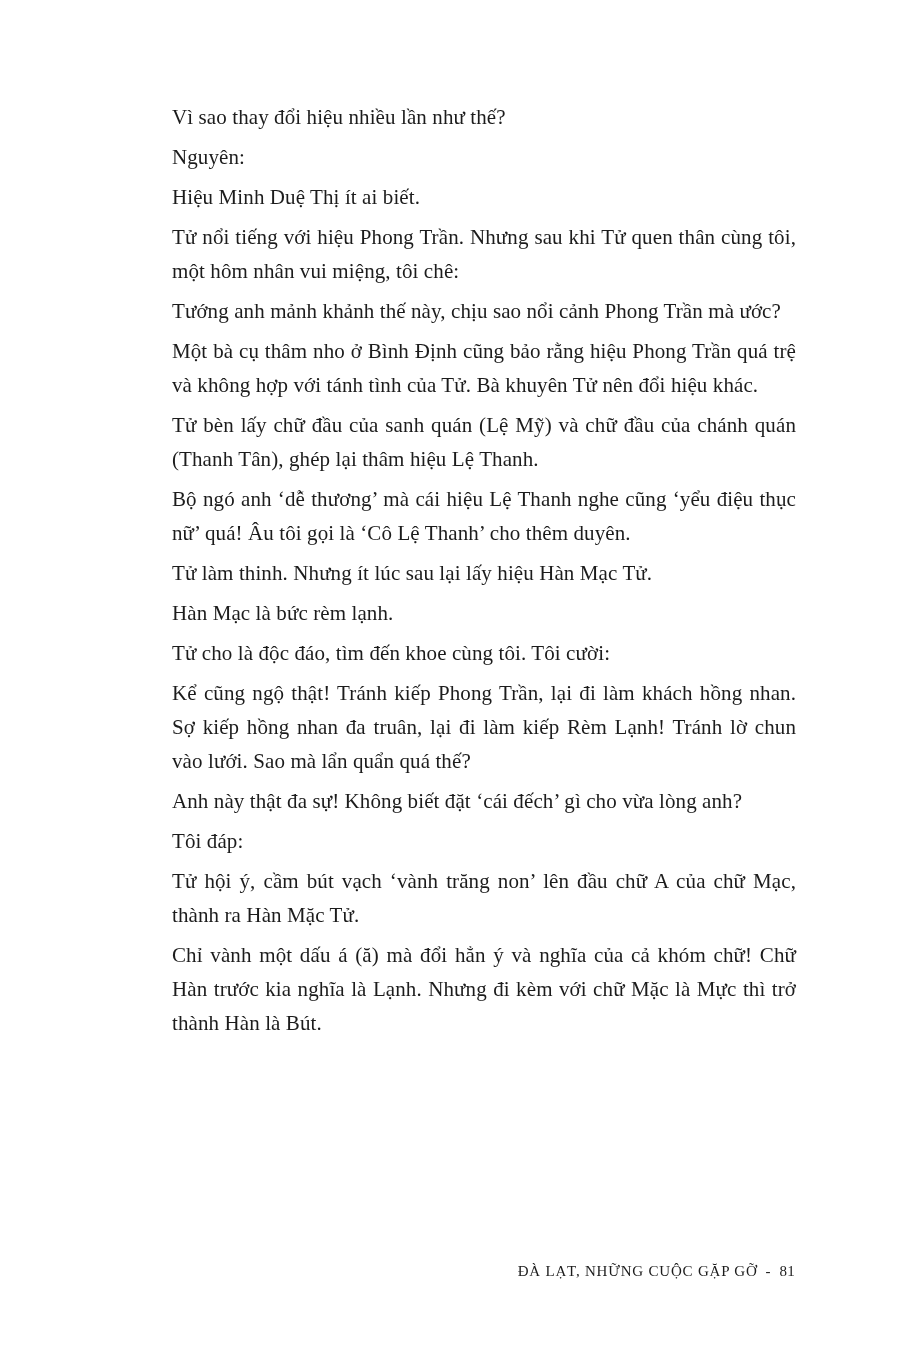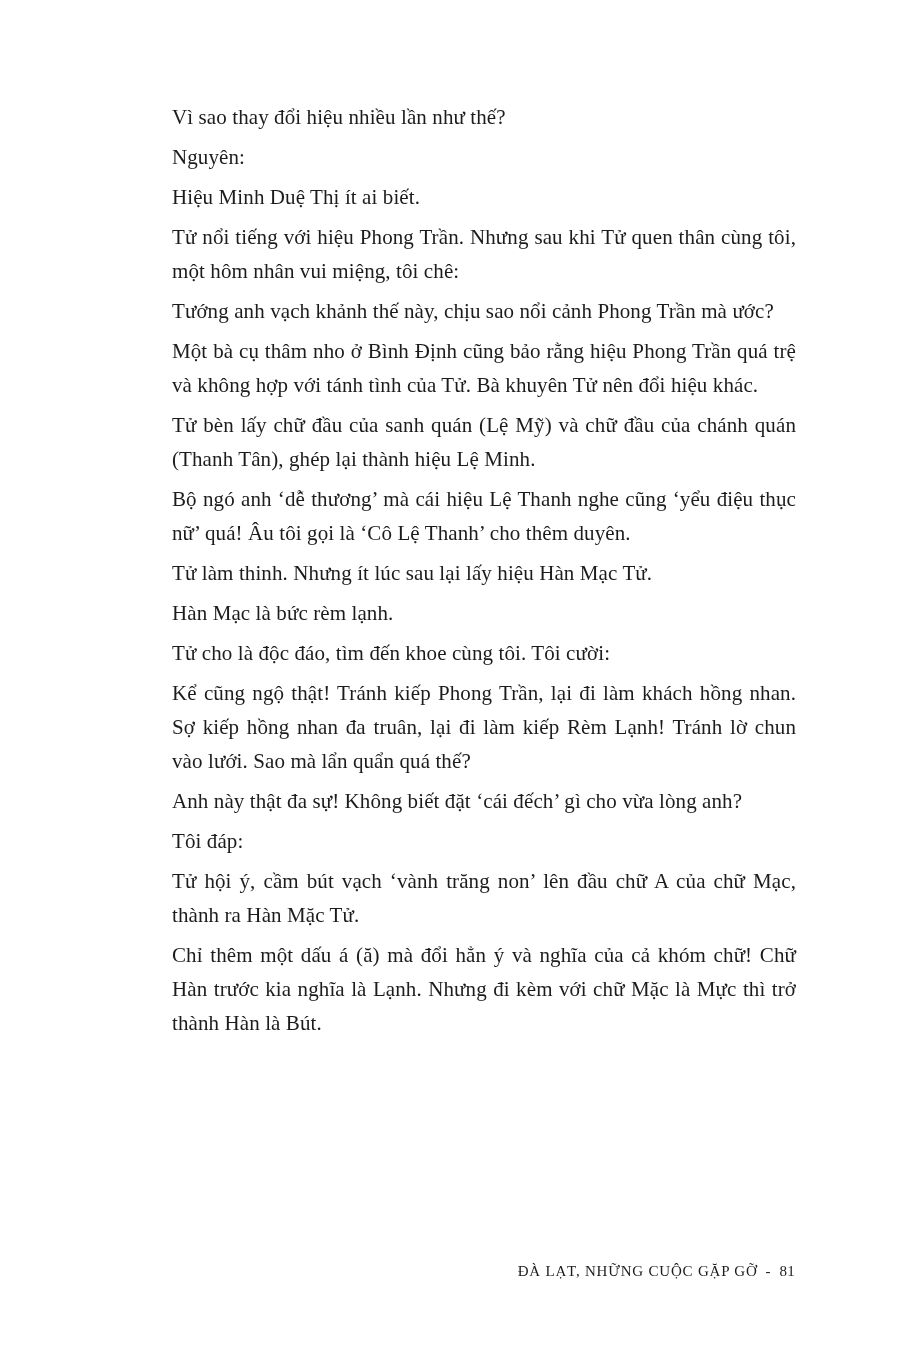--- a/index.html
+++ b/index.html
@@ -51,31 +51,31 @@
 </head>
 <body>
 
 <div class="page">
 
   <div class="text-block">
     <p>Vì sao thay đổi hiệu nhiều lần như thế?</p>
     <p>Nguyên:</p>
     <p>Hiệu Minh Duệ Thị ít ai biết.</p>
     <p>Tử nổi tiếng với hiệu Phong Trần. Nhưng sau khi Tử quen thân cùng tôi, một hôm nhân vui miệng, tôi chê:</p>
-    <p>Tướng anh vạch khảnh thế này, chịu sao nổi cảnh Phong Trần mà ước?</p>
+    <p>Tướng anh mảnh khảnh thế này, chịu sao nổi cảnh Phong Trần mà ước?</p>
     <p>Một bà cụ thâm nho ở Bình Định cũng bảo rằng hiệu Phong Trần quá trệ và không hợp với tánh tình của Tử. Bà khuyên Tử nên đổi hiệu khác.</p>
-    <p>Tử bèn lấy chữ đầu của sanh quán (Lệ Mỹ) và chữ đầu của chánh quán (Thanh Tân), ghép lại thành hiệu Lệ Minh.</p>
+    <p>Tử bèn lấy chữ đầu của sanh quán (Lệ Mỹ) và chữ đầu của chánh quán (Thanh Tân), ghép lại thâm hiệu Lệ Thanh.</p>
     <p>Bộ ngó anh ‘dễ thương’ mà cái hiệu Lệ Thanh nghe cũng ‘yểu điệu thục nữ’ quá! Âu tôi gọi là ‘Cô Lệ Thanh’ cho thêm duyên.</p>
     <p>Tử làm thinh. Nhưng ít lúc sau lại lấy hiệu Hàn Mạc Tử.</p>
     <p>Hàn Mạc là bức rèm lạnh.</p>
     <p>Tử cho là độc đáo, tìm đến khoe cùng tôi. Tôi cười:</p>
     <p>Kể cũng ngộ thật! Tránh kiếp Phong Trần, lại đi làm khách hồng nhan. Sợ kiếp hồng nhan đa truân, lại đi làm kiếp Rèm Lạnh! Tránh lờ chun vào lưới. Sao mà lẩn quẩn quá thế?</p>
     <p>Anh này thật đa sự! Không biết đặt ‘cái đếch’ gì cho vừa lòng anh?</p>
     <p>Tôi đáp:</p>
     <p>Tử hội ý, cầm bút vạch ‘vành trăng non’ lên đầu chữ A của chữ Mạc, thành ra Hàn Mặc Tử.</p>
-    <p>Chỉ thêm một dấu á (ă) mà đổi hẳn ý và nghĩa của cả khóm chữ! Chữ Hàn trước kia nghĩa là Lạnh. Nhưng đi kèm với chữ Mặc là Mực thì trở thành Hàn là Bút.</p>
+    <p>Chỉ vành một dấu á (ă) mà đổi hẳn ý và nghĩa của cả khóm chữ! Chữ Hàn trước kia nghĩa là Lạnh. Nhưng đi kèm với chữ Mặc là Mực thì trở thành Hàn là Bút.</p>
   </div>
 
   <div class="running-footer">
     <span>ĐÀ LẠT, NHỮNG CUỘC GẶP GỠ</span><span class="sep">-</span><span class="page-num">81</span>
   </div>
 
 </div>
 
 </body></html>

